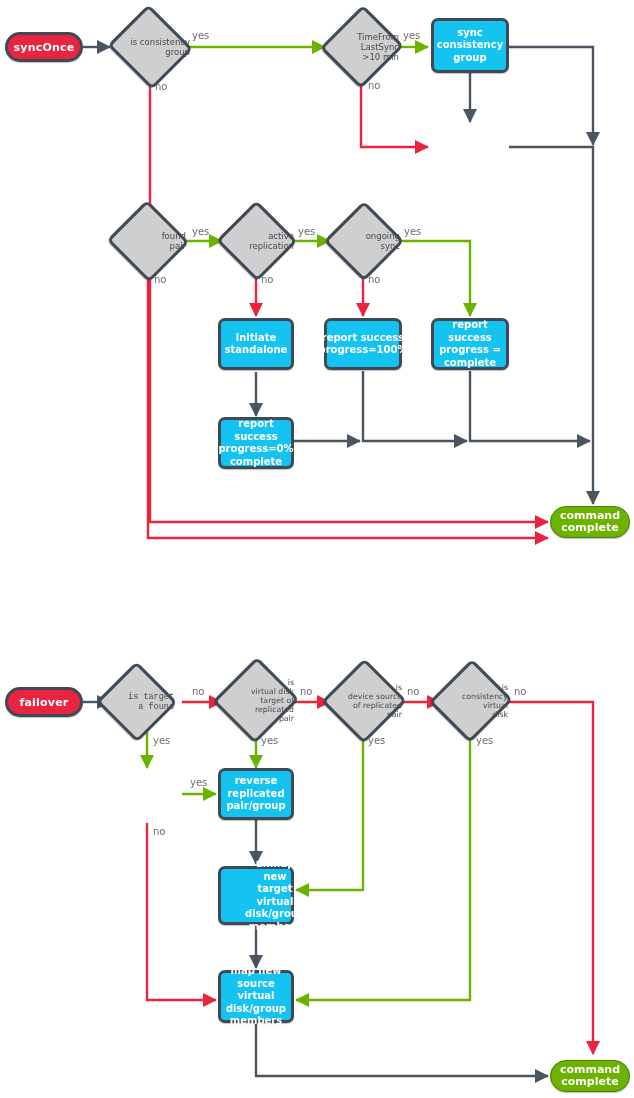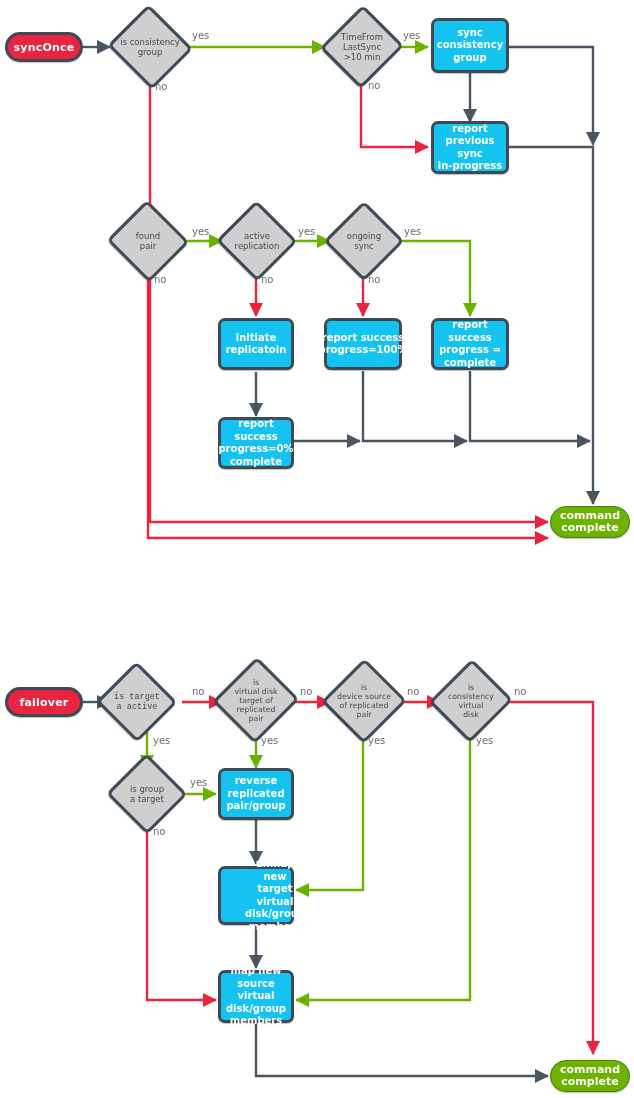--- a/index.html
+++ b/index.html
@@ -35,21 +35,21 @@
   .dec{background:transparent;}
   .dec .dshape{
     position:absolute;left:50%;top:50%;
     width:70.7%;height:70.7%;
     transform:translate(-50%,-50%) rotate(45deg);
     background:#cfcfcf;border:3px solid #3f4a56;border-radius:6px;
     box-shadow:0 1px 1px rgba(0,0,0,.25);
   }
   .dec .dtext{
     position:relative;z-index:2;color:#4a4a4a;font-size:8.5px;line-height:10px;
-    font-weight:normal;width:100%;
+    font-weight:normal;width:100%;text-align:right;
   }
   .elabel{
     position:absolute;color:#6d6d6d;font-size:10px;line-height:11px;
     white-space:nowrap;z-index:3;
   }
 </style>
 </head>
 <body>
 
 <div class="canvas">
@@ -157,27 +157,20 @@
   </div>
 
   <div class="node proc" style="left:431px;top:18px;width:78px;height:55px;">
     <div>
       <div>sync</div>
       <div>consistency</div>
       <div>group</div>
     </div>
   </div>
 
-  <div class="node proc" style="left:431px;top:121px;width:78px;height:53px;">
-    <div>
-      <div>report</div>
-      <div>previous sync</div>
-      <div>in-progress</div>
-    </div>
-  </div>
 
   <div class="node dec" style="left:110px;top:205px;width:76px;height:72px;">
     <div class="dshape"></div>
     <div class="dtext">
       <div>found</div>
       <div>pair</div>
     </div>
   </div>
 
   <div class="node dec" style="left:220px;top:205px;width:74px;height:72px;">
@@ -192,21 +185,21 @@
     <div class="dshape"></div>
     <div class="dtext">
       <div>ongoing</div>
       <div>sync</div>
     </div>
   </div>
 
   <div class="node proc" style="left:218px;top:318px;width:76px;height:52px;">
     <div>
       <div>initiate</div>
-      <div>replicatoin</div>
+      <div>standalone</div>
     </div>
   </div>
 
   <div class="node proc" style="left:324px;top:318px;width:78px;height:52px;">
     <div>
       <div>report success</div>
       <div>progress=100%</div>
     </div>
   </div>
 
@@ -245,21 +238,21 @@
   <div class="elabel" style="left:368px;top:274px;">no</div>
 
   <div class="node pill-start" style="left:5px;top:687px;width:78px;height:30px;">
     <span>failover</span>
   </div>
 
   <div class="node dec" style="left:100px;top:666px;width:74px;height:72px;font-family:Liberation Mono, monospace;">
     <div class="dshape"></div>
     <div class="dtext">
       <div>is target</div>
-      <div>a active</div>
+      <div>a found</div>
     </div>
   </div>
 
   <div class="node dec" style="left:218px;top:660px;width:76px;height:80px;">
     <div class="dshape"></div>
     <div class="dtext" style="font-size:7.8px;line-height:9px;">
       <div>is</div>
       <div>virtual disk</div>
       <div>target of</div>
       <div>replicated</div>
@@ -280,27 +273,20 @@
   <div class="node dec" style="left:434px;top:662px;width:74px;height:78px;">
     <div class="dshape"></div>
     <div class="dtext" style="font-size:7.8px;line-height:9px;">
       <div>is</div>
       <div>consistency</div>
       <div>virtual</div>
       <div>disk</div>
     </div>
   </div>
 
-  <div class="node dec" style="left:110px;top:758px;width:74px;height:72px;">
-    <div class="dshape"></div>
-    <div class="dtext">
-      <div>is group</div>
-      <div>a target</div>
-    </div>
-  </div>
 
   <div class="node proc" style="left:218px;top:768px;width:76px;height:52px;text-align:center;">
     <div>
       <div>reverse</div>
       <div>replicated</div>
       <div>pair/group</div>
     </div>
   </div>
 
   <div class="node proc" style="left:218px;top:866px;width:76px;height:59px;padding-left:40px;">

